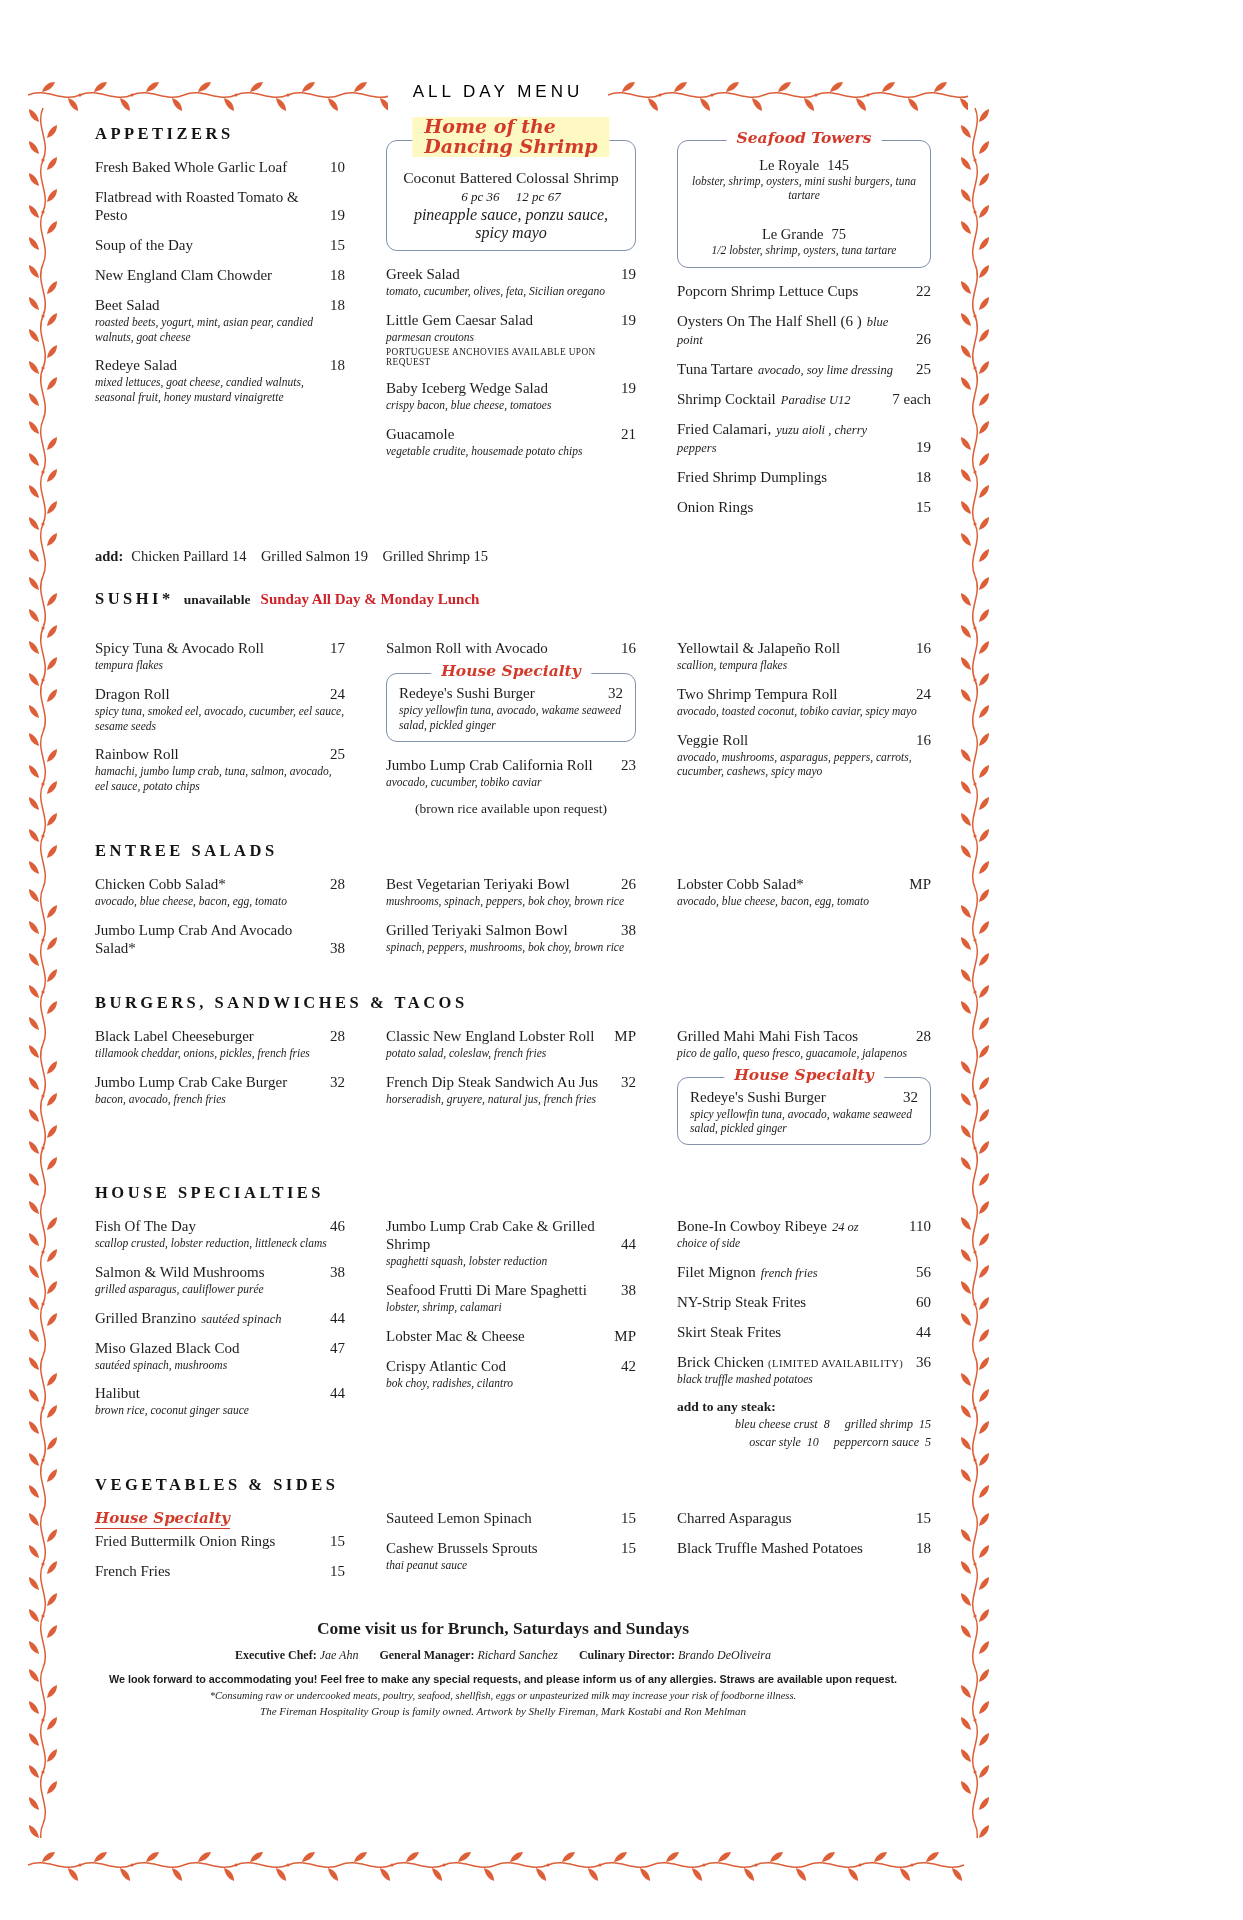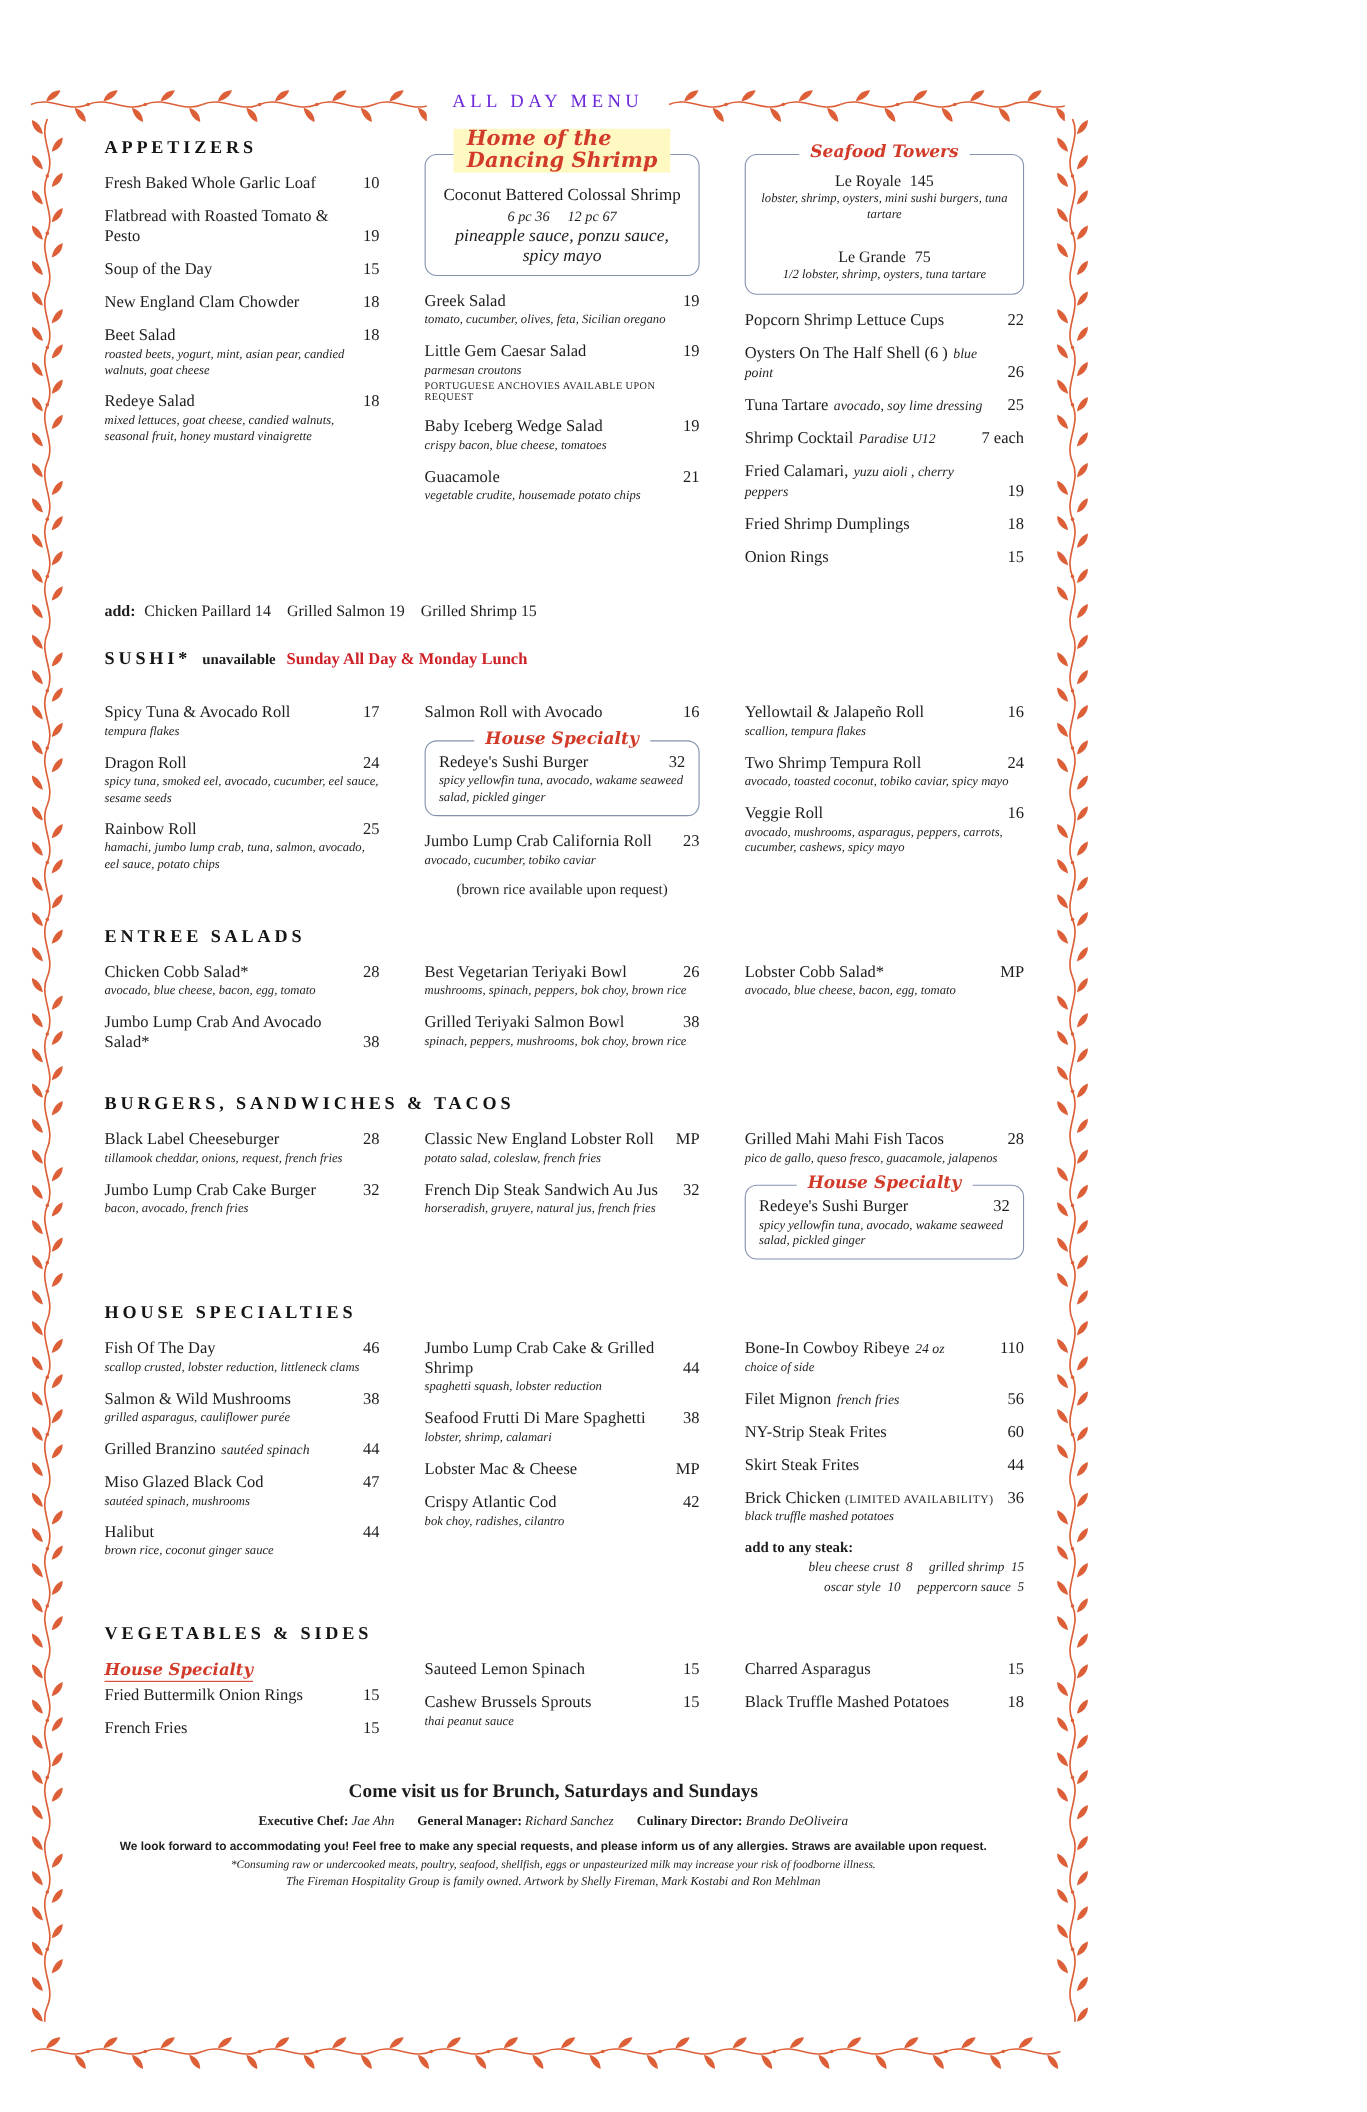--- a/index.html
+++ b/index.html
@@ -9,22 +9,22 @@
     font-family:"Liberation Serif", serif; color:#1d1d1d;
   }
   
   .vine { position:absolute; pointer-events:none; }
   .vine-left  { left:20px;  top:108px; }
   .vine-right { left:952px; top:108px; }
   .band-top   { left:28px;  top:72px; width:940px; height:40px; display:flex; align-items:center; position:absolute; }
   .band-top svg { flex:0 0 auto; }
   .band-bottom{ left:28px;  top:1842px; position:absolute; }
   .menu-title {
-    flex:1 1 auto; text-align:center; font-family:Liberation Serif, serif;
-    font-size:17px; letter-spacing:4px; color:#6d28d9; white-space:nowrap; padding:0 6px;
+    flex:1 1 auto; text-align:center; font-family:Liberation Sans, sans-serif;
+    font-size:17px; letter-spacing:4px; color:#000000; white-space:nowrap; padding:0 6px;
   }
   
   .content { position:absolute; left:95px; top:124px; width:816px; }
   .cols { display:grid; grid-template-columns:250px 250px 254px; column-gap:41px; }
   .section { margin-top:24px; }
   .section:first-child { margin-top:0; }
   h2.heading {
     font-size:16.5px; font-weight:bold; letter-spacing:3.5px; color:#141414; margin-bottom:14px;
   }
   
@@ -500,21 +500,21 @@
 
   <div class="section">
     <h2 class="heading">BURGERS, SANDWICHES &amp; TACOS</h2>
     <div class="cols">
       <div>
   <div class="item">
     <div class="row">
       <span class="iname"><span>Black Label Cheeseburger</span></span>
       <span class="price">28</span>
     </div>
-    <div class="desc">tillamook cheddar, onions, request, french fries</div>
+    <div class="desc">tillamook cheddar, onions, pickles, french fries</div>
 
   </div>
 
   <div class="item">
     <div class="row">
       <span class="iname"><span>Jumbo Lump Crab Cake Burger</span></span>
       <span class="price">32</span>
     </div>
     <div class="desc">bacon, avocado, french fries</div>
 

